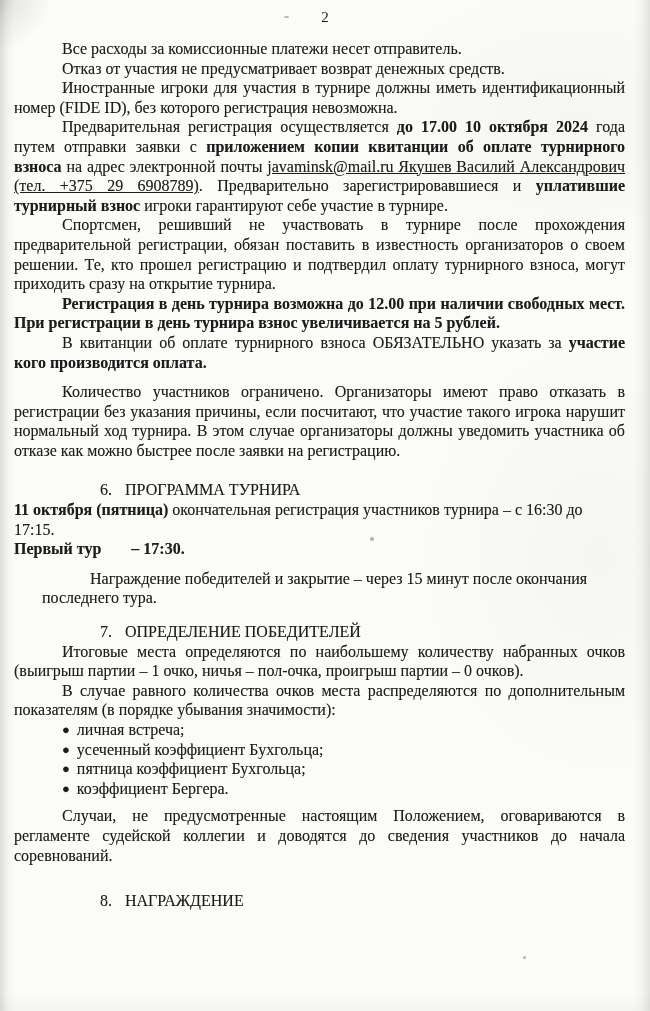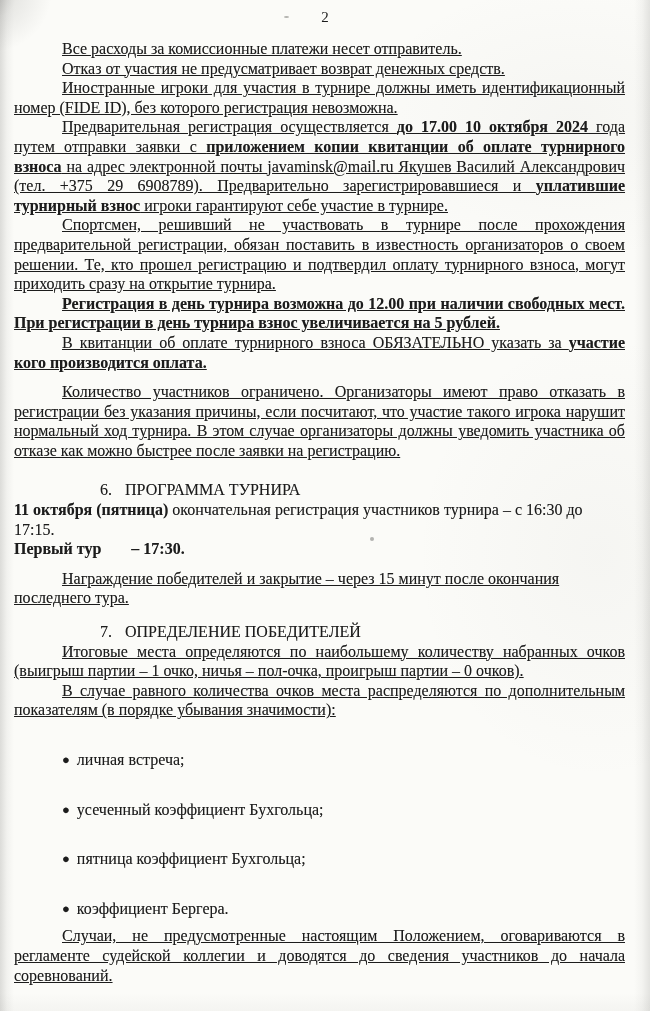--- a/index.html
+++ b/index.html
@@ -21,28 +21,28 @@
   .page-number{
     position:absolute;top:9px;left:0;right:0;
     text-align:center;font-size:15px;
   }
   .doc{
     position:absolute;top:39px;left:14px;right:25px;
     font-size:16px;line-height:19.6px;
     text-shadow:0 0 .5px rgba(20,20,20,.38);
   }
   .para{margin:0;}
-  .ind{text-indent:48px;text-decoration:underline;}
+  .ind{text-indent:48px;}
   .just{text-align:justify;}
   .b{font-weight:bold;}
   .i{font-style:italic;}
   .u{text-decoration:underline;}
   .heading{margin-left:86px;}
   .h-num{display:inline-block;margin-right:13px;}
-  .bullet{margin-left:48px;margin-top:30px;}
+  .bullet{margin-left:48px;}
   .marker{display:inline-block;margin-right:7px;font-size:13px;vertical-align:1px;}
   .tab{display:inline-block;width:30px;}
   .speck{position:absolute;border-radius:50%;background:rgba(90,90,86,.45);}
 </style>
 </head>
 <body>
 
 <div class="page">
   <div class="page-number">2</div>
   <div class="doc">
@@ -50,21 +50,21 @@
       <p class="para ind"><span>Отказ от участия не предусматривает возврат денежных средств.</span></p>
       <p class="para ind just"><span>Иностранные игроки для участия в турнире должны иметь идентификационный номер (FIDE ID), без которого регистрация невозможна.</span></p>
       <p class="para ind just"><span>Предварительная регистрация осуществляется </span><span class="b">до 17.00 10 октября 2024</span><span> года путем отправки заявки с </span><span class="b">приложением копии квитанции об оплате турнирного взноса</span><span> на адрес электронной почты </span><span class="u">javaminsk@mail.ru Якушев Василий Александрович (тел. +375 29 6908789)</span><span>. Предварительно зарегистрировавшиеся и </span><span class="b">уплатившие турнирный взнос</span><span> игроки гарантируют себе участие в турнире.</span></p>
       <p class="para ind just"><span>Спортсмен, решивший не участвовать в турнире после прохождения предварительной регистрации, обязан поставить в известность организаторов о своем решении. Те, кто прошел регистрацию и подтвердил оплату турнирного взноса, могут приходить сразу на открытие турнира.</span></p>
       <p class="para ind just"><span class="b">Регистрация в день турнира возможна до 12.00 при наличии свободных мест. При регистрации в день турнира взнос увеличивается на 5 рублей.</span></p>
       <p class="para ind just"><span>В квитанции об оплате турнирного взноса ОБЯЗАТЕЛЬНО указать за </span><span class="b">участие кого производится оплата.</span></p>
       <p class="para ind just" style="margin-top: 10px;"><span>Количество участников ограничено. Организаторы имеют право отказать в регистрации без указания причины, если посчитают, что участие такого игрока нарушит нормальный ход турнира. В этом случае организаторы должны уведомить участника об отказе как можно быстрее после заявки на регистрацию.</span></p>
       <div class="heading" style="margin-top: 20px;"><span class="h-num">6.</span><span>ПРОГРАММА ТУРНИРА</span></div>
       <p class="para"><span class="b">11 октября (пятница)</span><span> окончательная регистрация участников турнира – с 16:30 до 17:15.</span></p>
       <p class="para"><span class="b">Первый тур</span><span class="tab"></span><span class="b">– 17:30.</span></p>
-      <p class="para ind" style="margin-top: 10px;"><span>Награждение победителей и закрытие – через 15 минут после окончания последнего тура.</span></p>
+      <p class="para ind" style="margin-top: 10px; margin-left: 28px;"><span>Награждение победителей и закрытие – через 15 минут после окончания последнего тура.</span></p>
       <div class="heading" style="margin-top: 14px;"><span class="h-num">7.</span><span>ОПРЕДЕЛЕНИЕ  ПОБЕДИТЕЛЕЙ</span></div>
       <p class="para ind just"><span>Итоговые места определяются по наибольшему количеству набранных очков (выигрыш партии – 1 очко, ничья – пол-очка, проигрыш партии – 0 очков).</span></p>
       <p class="para ind just"><span>В случае равного количества очков места распределяются по дополнительным показателям (в порядке убывания значимости):</span></p>
       <div class="bullet"><span class="marker">●</span><span>личная встреча;</span></div>
       <div class="bullet"><span class="marker">●</span><span>усеченный коэффициент Бухгольца;</span></div>
       <div class="bullet"><span class="marker">●</span><span>пятница коэффициент Бухгольца;</span></div>
       <div class="bullet"><span class="marker">●</span><span>коэффициент Бергера.</span></div>
       <p class="para ind just" style="margin-top: 8px;"><span>Случаи, не предусмотренные настоящим Положением, оговариваются в регламенте судейской коллегии и доводятся до сведения участников до начала соревнований.</span></p>
       <div class="heading" style="margin-top: 26px;"><span class="h-num">8.</span><span>НАГРАЖДЕНИЕ</span></div>
     </div>

